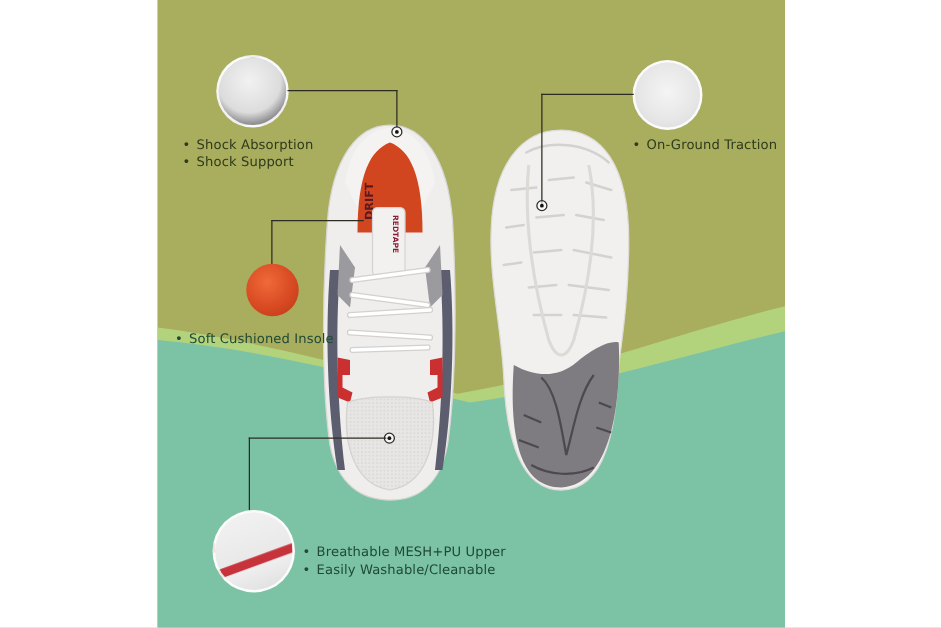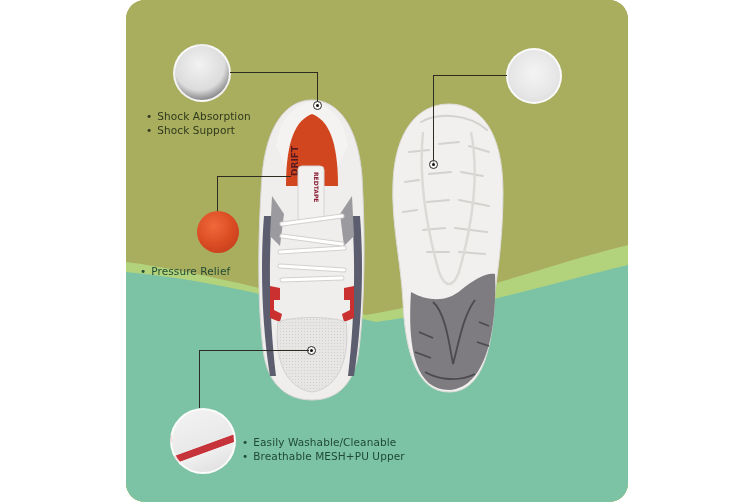--- a/index.html
+++ b/index.html
@@ -1,17 +1,17 @@
 <!DOCTYPE html>
 <html><head>
 <meta charset="utf-8">
 <style>
   html,body{margin:0;padding:0;background:#ffffff;}
   body{width:753px;height:502px;position:relative;overflow:hidden;font-family:"DejaVu Sans","Liberation Sans",sans-serif;}
-  .panel{position:absolute;left:126px;top:0;width:502px;height:502px;overflow:hidden;background:#a9ad5e;border-radius:19px;}
+  .panel{position:absolute;left:126px;top:0;width:502px;height:502px;overflow:hidden;background:#a9ad5e;}
   .panel svg.bg{position:absolute;left:0;top:0;}
   .feature{position:absolute;font-size:10.5px;line-height:14px;color:#2f3a1c;letter-spacing:0.1px;}
   .feature.green{color:#1f4a33;}
   .feature .item::before{content:"\2022";margin-right:5px;}
   .callout-circle{position:absolute;border-radius:50%;overflow:hidden;border:2px solid rgba(255,255,255,0.85);box-sizing:border-box;}
   .line{position:absolute;background:#2c2c22;}
   .dot{position:absolute;width:9px;height:9px;border-radius:50%;border:1.5px solid #2a2a2a;box-sizing:border-box;background:rgba(255,255,255,0.6);}
   .dot::after{content:"";position:absolute;left:1.5px;top:1.5px;width:3px;height:3px;border-radius:50%;background:#111;}
   .shoe{position:absolute;}
 </style>
@@ -110,30 +110,31 @@
   <div class="feature" style="left:20px;top:109px;">
     <div class="item">Shock Absorption</div>
     <div class="item">Shock Support</div>
   </div>
 
   <div class="callout-circle" style="left:380px;top:48px;width:56px;height:56px;background:radial-gradient(circle at 50% 45%, #f4f4f4 0%, #e6e6e6 60%, #d6d6d6 100%);"></div>
   <div class="line" style="left:307px;top:75px;width:74px;height:1px;"></div>
   <div class="line" style="left:307px;top:75px;width:1px;height:88px;"></div>
   <div class="dot" style="left:303px;top:160px;"></div>
   <div class="feature" style="left:380px;top:109px;">
+    <div class="item">On-Ground Traction</div>
   </div>
 
   <div class="line" style="left:91px;top:176px;width:74px;height:1px;"></div>
   <div class="line" style="left:91px;top:176px;width:1px;height:36px;"></div>
   <div class="callout-circle" style="left:71px;top:211px;width:42px;height:42px;border:none;background:radial-gradient(circle at 40% 35%, #f06a3a 0%, #d84a22 55%, #b8381a 100%);"></div>
   <div class="feature green" style="left:14px;top:264px;">
-    <div class="item">Pressure Relief</div>
+    <div class="item">Soft Cushioned Insole</div>
   </div>
 
   <div class="dot" style="left:181px;top:346px;"></div>
   <div class="line" style="left:73px;top:350px;width:110px;height:1px;"></div>
   <div class="line" style="left:73px;top:350px;width:1px;height:58px;"></div>
   <div class="callout-circle" style="left:44px;top:408px;width:66px;height:66px;background:linear-gradient(160deg,#f3f3f3 0%,#e9e9e9 55%,#c6333a 56%,#c6333a 64%,#efefef 65%,#dcdcdc 100%);"></div>
   <div class="feature green" style="left:116px;top:435px;">
+    <div class="item">Breathable MESH+PU Upper</div>
     <div class="item">Easily Washable/Cleanable</div>
-    <div class="item">Breathable MESH+PU Upper</div>
   </div>
 </div>
 
 </body></html>

